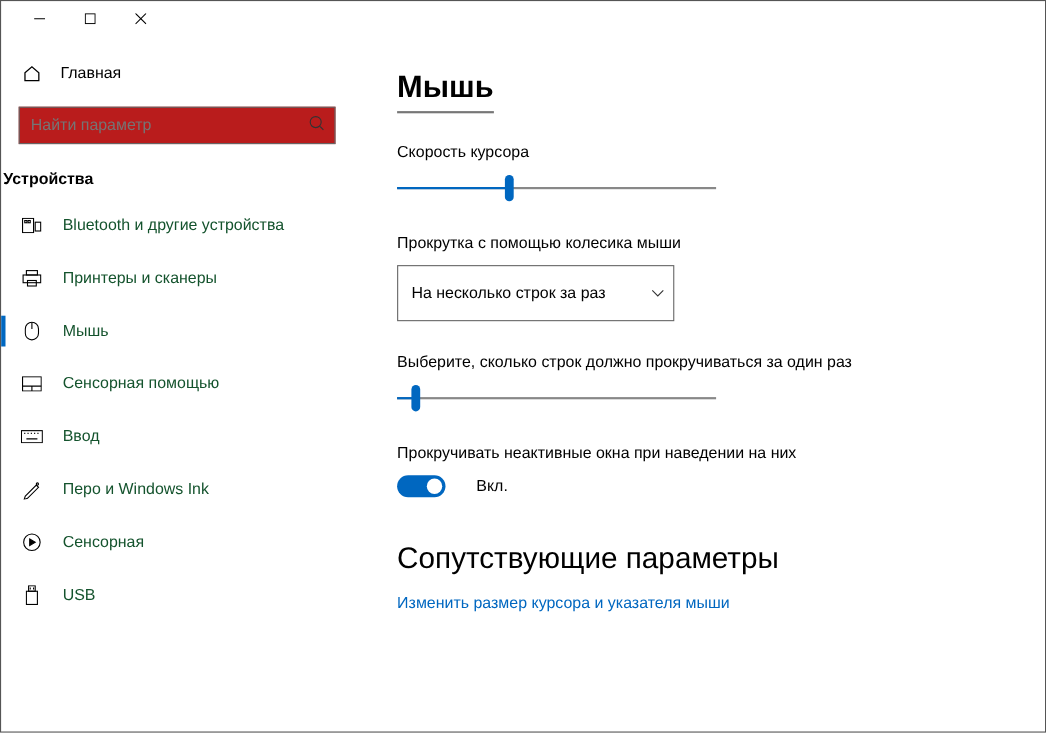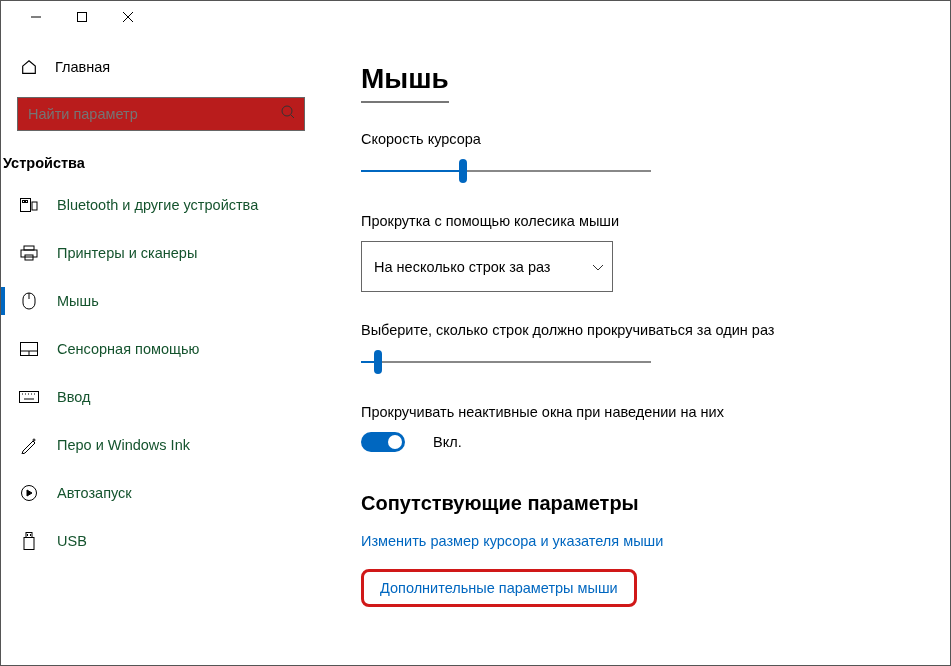--- a/index.html
+++ b/index.html
@@ -42,22 +42,22 @@
   .slider-thumb { position:absolute; top:50%; width:8px; height:24px; background:#0067c0; border-radius:4px; transform:translate(-50%,-50%); }
   
   .dropdown { width: 252px; height: 51px; border:1px solid #666; display:flex; align-items:center; padding: 0 8px 0 12px; font-size:14.5px; color:#000; justify-content: space-between; }
   .dropdown .chev { color:#333; }
   
   .toggle-row { display:flex; align-items:center; gap: 28px; }
   .toggle { width: 44px; height: 20px; border-radius: 10px; background:#0067c0; position:relative; }
   .toggle::after { content:""; position:absolute; right:3px; top:3px; width:14px; height:14px; border-radius:50%; background:#fff; }
   .toggle-label { font-size:14.5px; color:#000; }
   
-  .subheading { font-size: 20px; font-weight:700; color:#000; margin: 40px 0 18px 0; }
-  .link { color:#0067c0; font-size:14.5px; display:block; margin-bottom: 20px; cursor: pointer; }
+  .subheading { font-size: 27px; font-weight:400; color:#000; margin: 40px 0 18px 0; }
+  .link { color:#0067c0; font-size:14.5px; display:block; margin-bottom: 36px; cursor: pointer; }
   
   .highlight-box { display:inline-block; border: 3px solid #d01818; border-radius: 8px; padding: 8px 16px; }
   .highlight-box .link { margin-bottom: 0; }
 
   svg { stroke: currentColor; fill: none; stroke-width: 1; }
 </style>
 </head>
 <body>
 
 <div class="titlebar">
@@ -167,21 +167,21 @@
         </span>
       <span class="label">Перо и Windows Ink</span>
     </div>
     <div class="nav-item">
       <span class="icon">
           <svg width="18" height="18" viewBox="0 0 18 18">
             <circle cx="9" cy="9" r="7.5"></circle>
             <path d="M7 6 L12 9 L7 12 Z" fill="currentColor"></path>
           </svg>
         </span>
-      <span class="label">Автозапуск</span>
+      <span class="label">Сенсорная</span>
     </div>
     <div class="nav-item">
       <span class="icon">
           <svg width="12" height="18" viewBox="0 0 12 18">
             <rect x="3" y="0.5" width="6" height="5"></rect>
             <rect x="1" y="5.5" width="10" height="12"></rect>
             <line x1="4.5" y1="2" x2="4.5" y2="4"></line>
             <line x1="7.5" y1="2" x2="7.5" y2="4"></line>
           </svg>
         </span>
@@ -223,17 +223,14 @@
     <div class="setting-block">
       <div class="setting-label">Прокручивать неактивные окна при наведении на них</div>
       <div class="toggle-row">
         <div class="toggle"></div>
         <span class="toggle-label">Вкл.</span>
       </div>
     </div>
     
     <div class="subheading">Сопутствующие параметры</div>
     <a class="link">Изменить размер курсора и указателя мыши</a>
-    <div class="highlight-box">
-      <a class="link">Дополнительные параметры мыши</a>
-    </div>
   </div>
 </div>
 
 </body></html>

